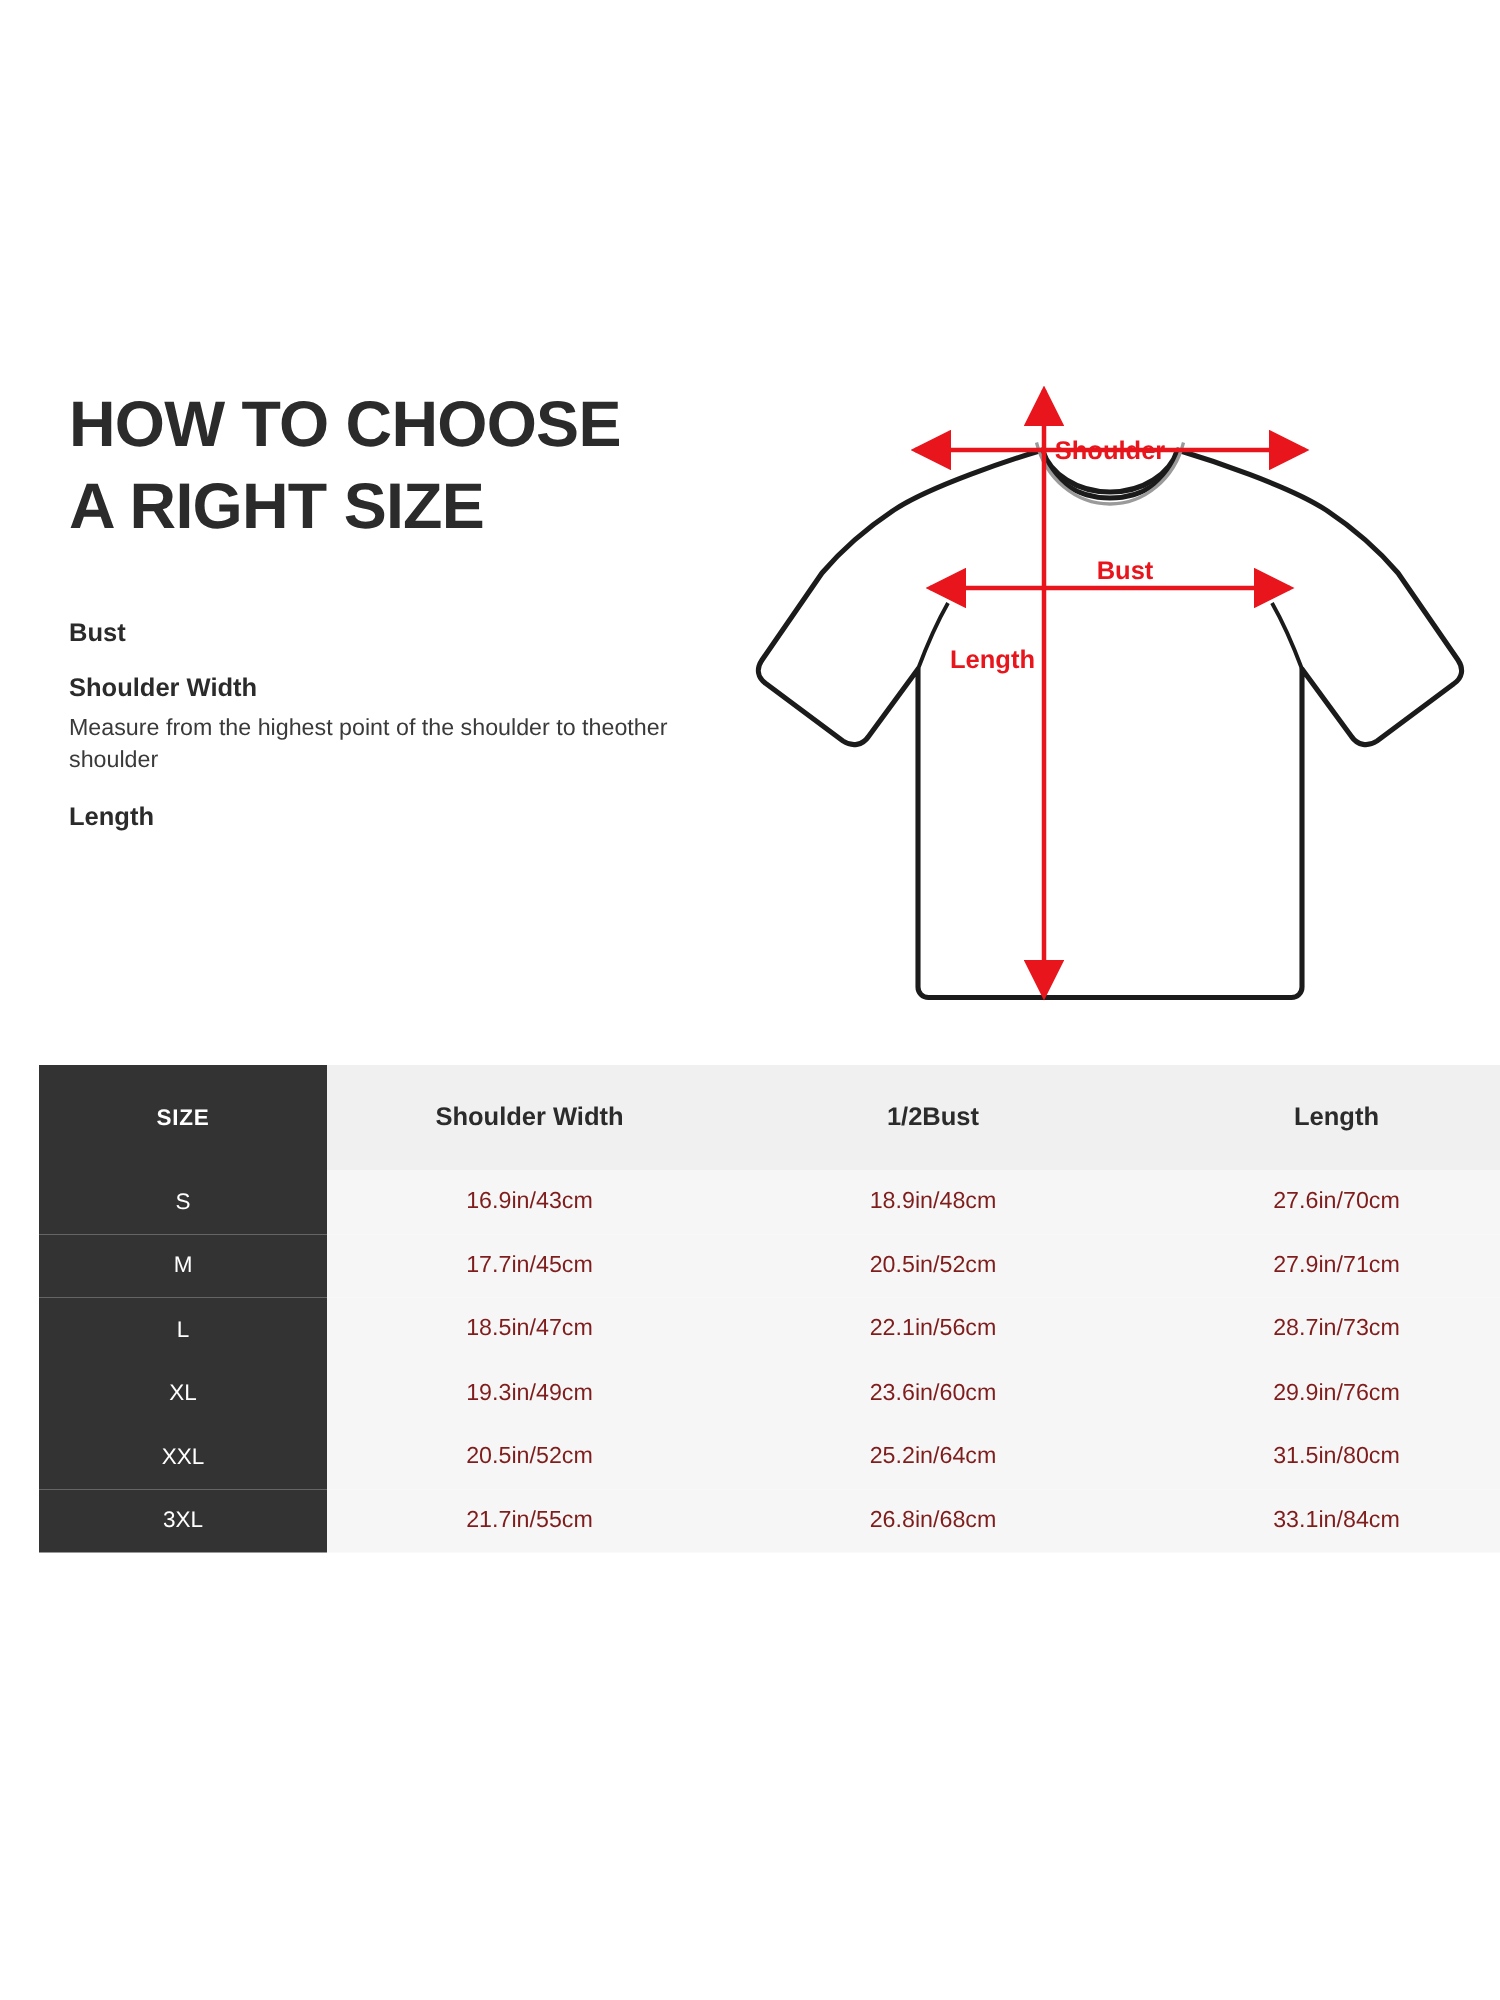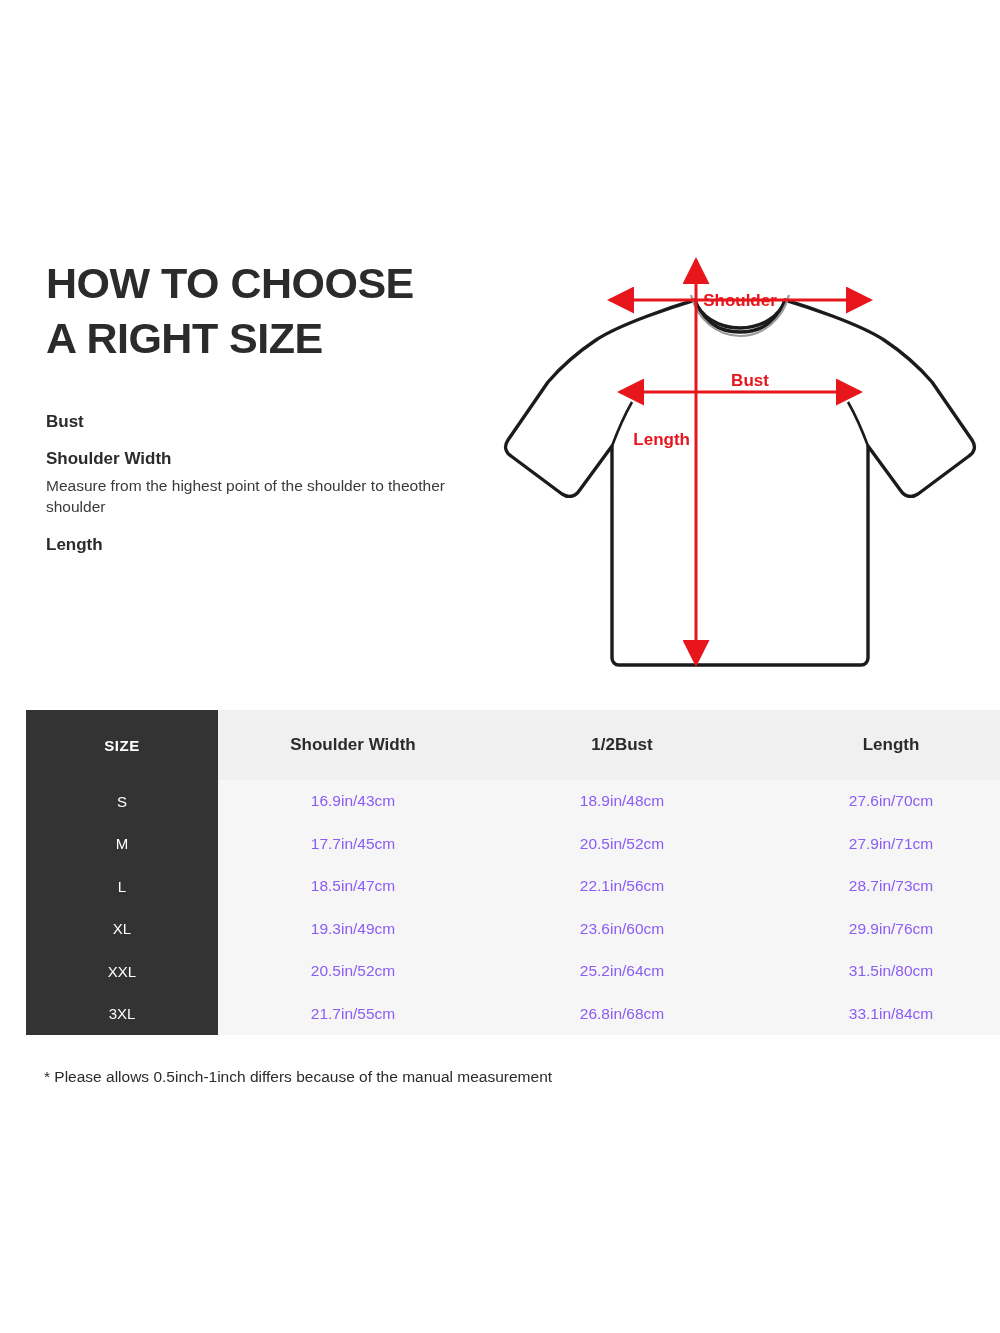--- a/index.html
+++ b/index.html
@@ -95,21 +95,21 @@
     background: #333333;
     color: #ffffff;
     font-size: 15px;
     letter-spacing: 0.5px;
   }
   .table tbody td {
     height: 40.5px;
     text-align: center;
     vertical-align: middle;
     font-size: 15.5px;
-    color: #8b5cf6;
+    color: #7f1d1d;
     background: #f6f6f6;
     border: none;
   }
   .table tbody td.sizecell {
     background: #333333;
     color: #ffffff;
     font-size: 15px;
   }
 
   
@@ -257,15 +257,14 @@
       </tr>
       <tr>
         <td class="sizecell">3XL</td>
         <td>21.7in/55cm</td>
         <td>26.8in/68cm</td>
         <td>33.1in/84cm</td>
       </tr>
     </tbody>
   </table>
 
-  <div class="footnote">* Please allows 0.5inch-1inch differs because of the  manual measurement</div>
 
 </div>
 
 </body></html>

